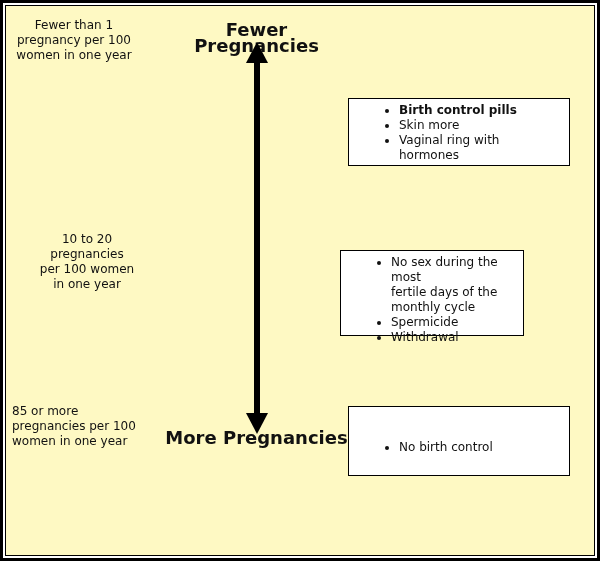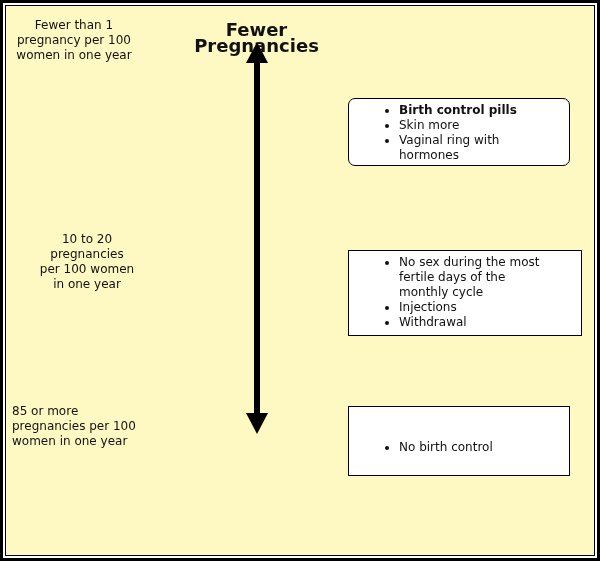--- a/index.html
+++ b/index.html
@@ -92,38 +92,39 @@
       <div class="abs axis-title" style="left:158px; top:16px; width:185px;">Fewer Pregnancies</div>
 
       <div class="abs" style="left:240px; top:36px;">
         <svg class="arrow-svg" width="22" height="392" viewBox="0 0 22 392">
           <polygon points="11,0 0,21 22,21"></polygon>
           <rect x="8" y="19" width="6" height="354"></rect>
           <polygon points="11,392 0,371 22,371"></polygon>
         </svg>
       </div>
 
+      <div class="abs axis-title" style="left:158px; top:424px; width:185px;">More Pregnancies</div>
 
 
-      <div class="abs method-box" style="left:342px; top:92px; width:222px; height:68px;border-radius:7px;">
+      <div class="abs method-box" style="left:342px; top:92px; width:222px; height:68px;">
         <ul>
           <li class="bold-item">Birth control pills</li>
           <li>Skin more</li>
           <li>Vaginal ring with
 hormones</li>
         </ul>
       </div>
 
 
-      <div class="abs method-box" style="left:342px; top:244px; width:234px; height:86px;">
+      <div class="abs method-box" style="left:334px; top:244px; width:184px; height:86px;">
         <ul>
           <li>No sex during the most
 fertile days of the
 monthly cycle</li>
-          <li>Injections</li>
+          <li>Spermicide</li>
           <li>Withdrawal</li>
         </ul>
       </div>
 
       <div class="abs method-box center-v" style="left:342px; top:400px; width:222px; height:70px;">
         <ul>
           <li>No birth control</li>
         </ul>
       </div>
 

